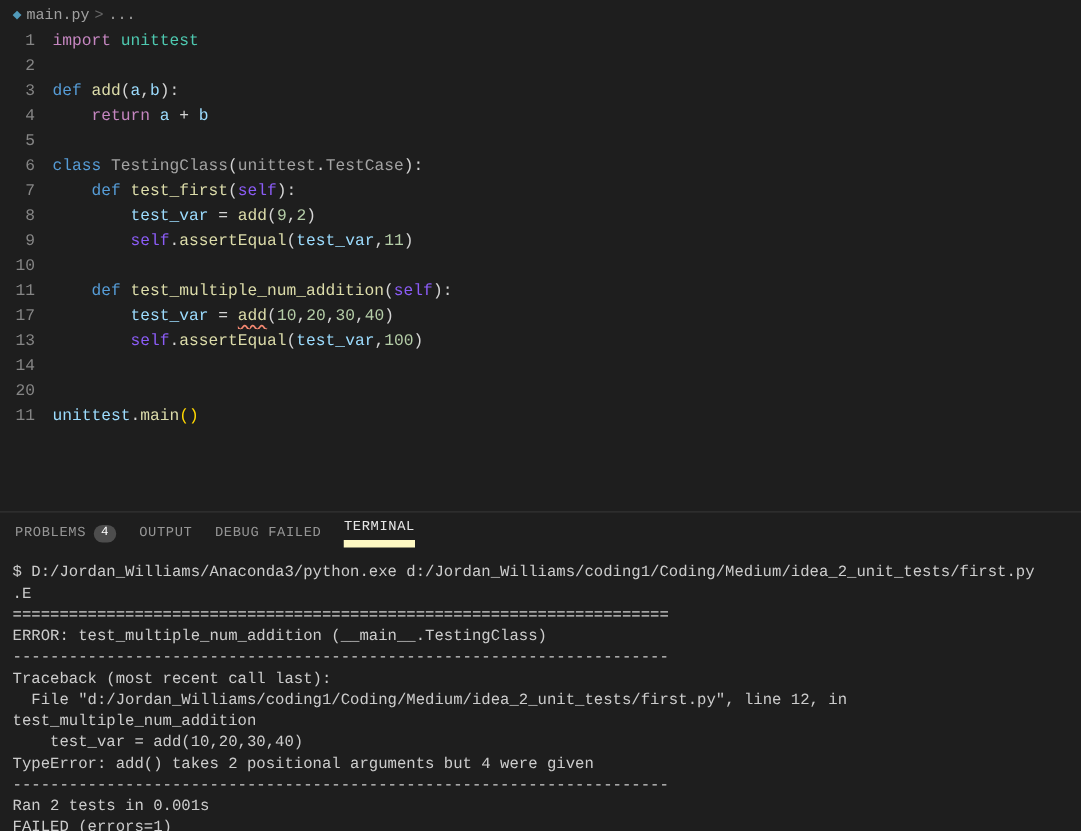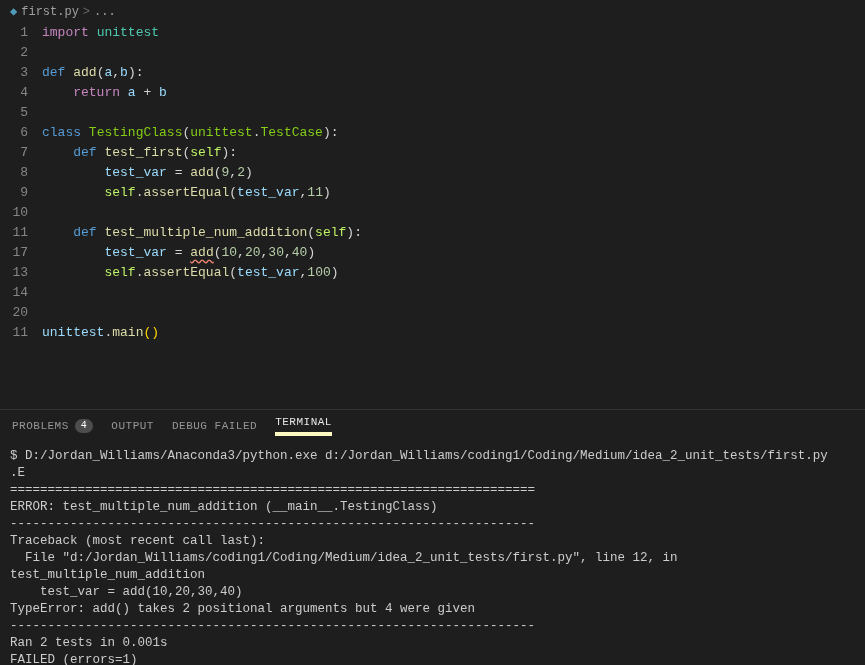--- a/index.html
+++ b/index.html
@@ -47,23 +47,23 @@
     line-height: 20px;
     white-space: pre;
     font-size: 13px;
   }
   .code .line { height: 20px; }
   
   .tk-keyword { color: #c586c0; font-family: Liberation Mono, monospace; }
   .tk-module  { color: #4ec9b0; }
   .tk-def     { color: #569cd6; font-family: Liberation Mono, monospace; }
   .tk-fn      { color: #dcdcaa; text-align: center; }
-  .tk-class   { color: #84cc16; }
+  .tk-class   { color: #a3a3a3; }
   .tk-param   { color: #9cdcfe; }
-  .tk-self    { color: #bef264; }
+  .tk-self    { color: #8b5cf6; }
   .tk-punct   { color: #d4d4d4; }
   .tk-num     { color: #b5cea8; }
   .tk-op      { color: #d4d4d4; }
   .tk-paren   { color: #ffd700; }
   .squiggle   { text-decoration: underline wavy #f48771; text-underline-offset: 3px; }
 
   .panel {
     border-top: 1px solid #333;
     background: #1e1e1e;
     height: 256px;
@@ -75,21 +75,21 @@
     gap: 18px;
     padding: 6px 12px;
     font-size: 11px;
     color: #969696;
     align-items: center;
     font-family: Liberation Mono, monospace;
   }
   .panel-tab { cursor: pointer; display: flex; align-items: center; gap: 6px; letter-spacing: .5px;}
   .panel-tab.active {
     color: #e7e7e7;
-    border-bottom: 4px solid #fef9c3;
+    border-bottom: 6px solid #fef9c3;
     padding-bottom: 4px;
   }
   .badge {
     background: #4d4d4d;
     color: #fff;
     border-radius: 8px;
     padding: 0 6px;
     font-size: 10px;
     line-height: 14px;
   }
@@ -101,21 +101,21 @@
     color: #cccccc;
     white-space: pre-wrap;
     overflow: hidden;
   }
 </style>
 </head>
 <body>
 
 <div class="breadcrumb">
   <span class="file-icon">◆</span>
-  <span>first.py</span>
+  <span>main.py</span>
   <span class="sep">&gt;</span>
   <span>...</span>
 </div>
 
 <div class="editor">
   <div class="gutter" id="gutter">
       <div>1</div>
       <div>2</div>
       <div>3</div>
       <div>4</div>

